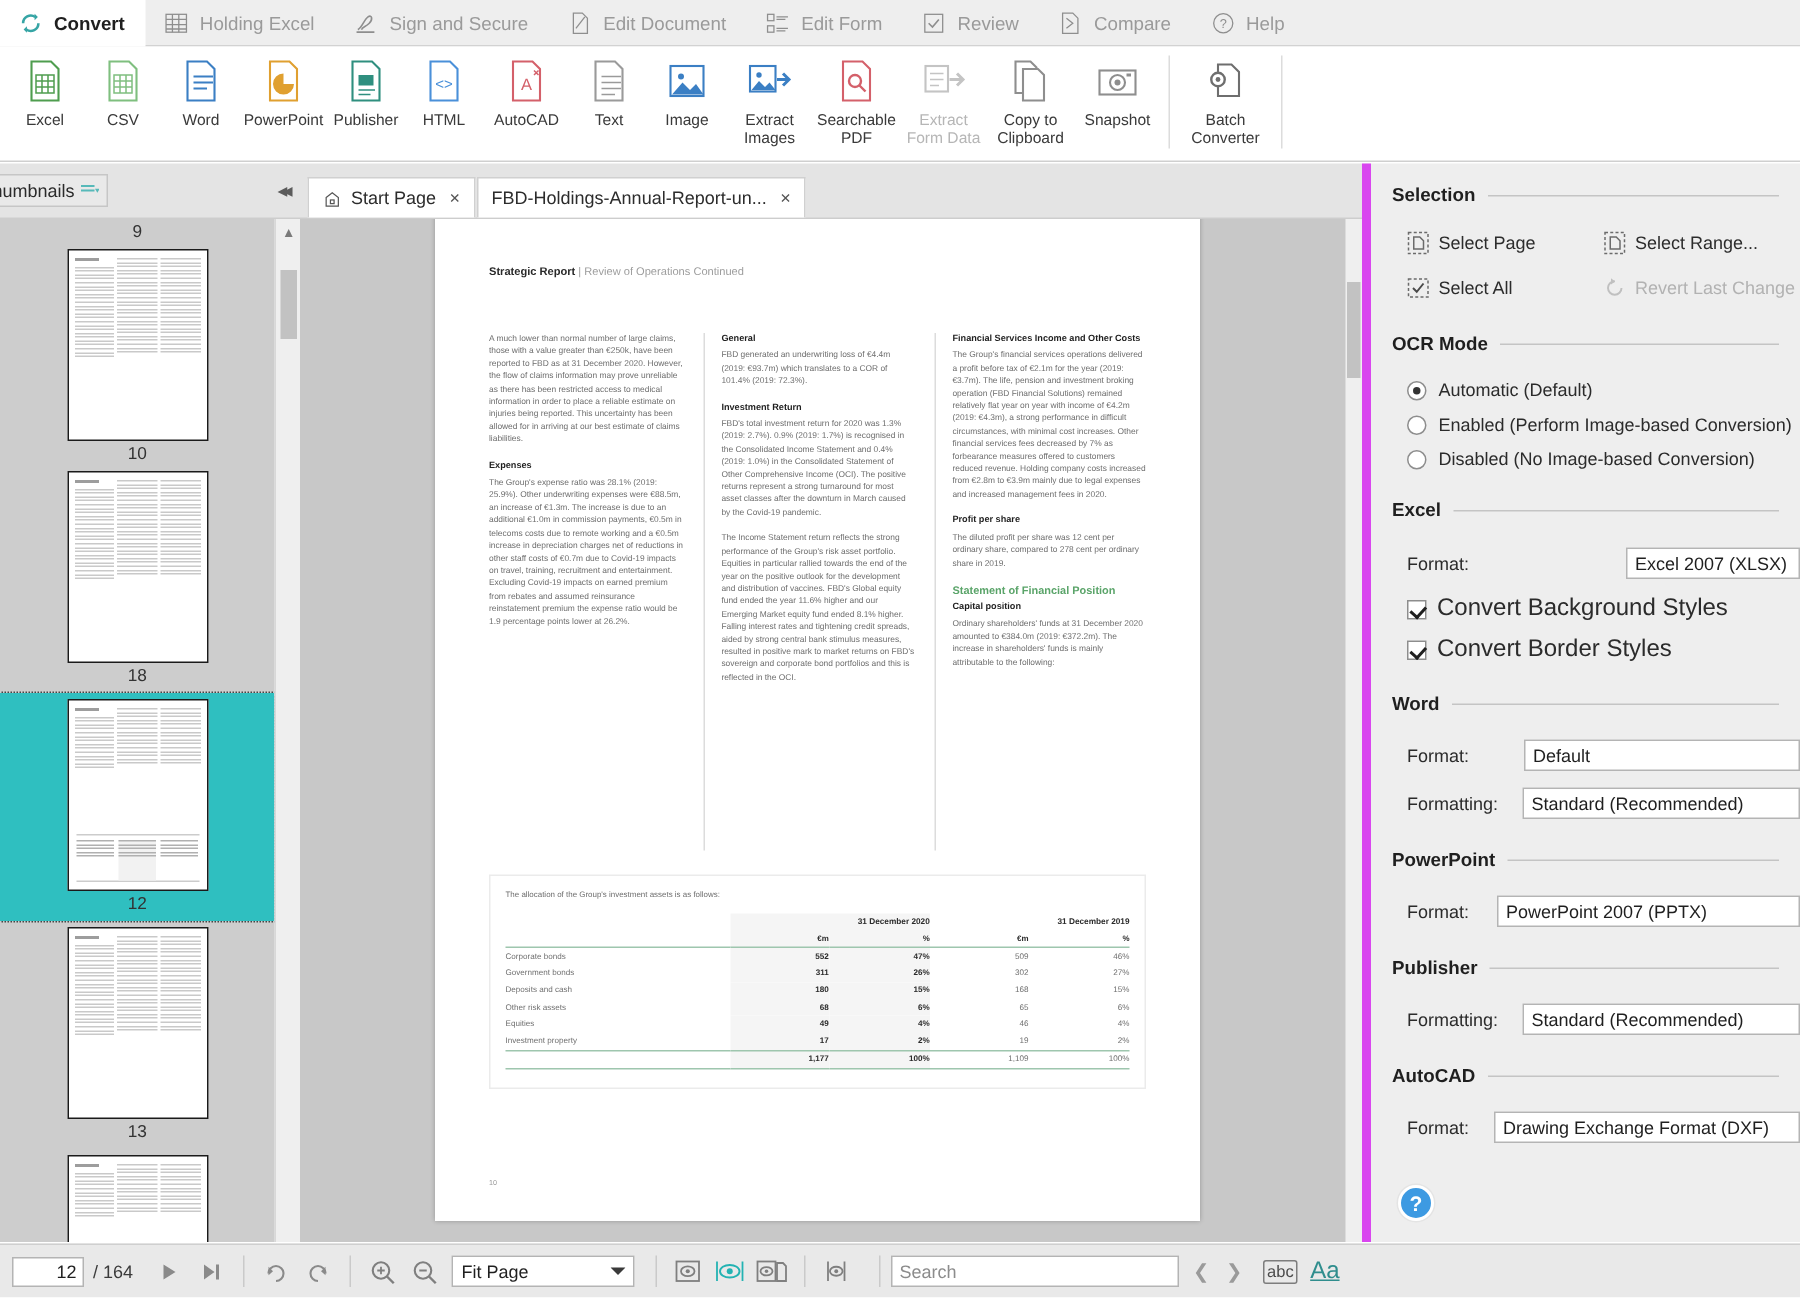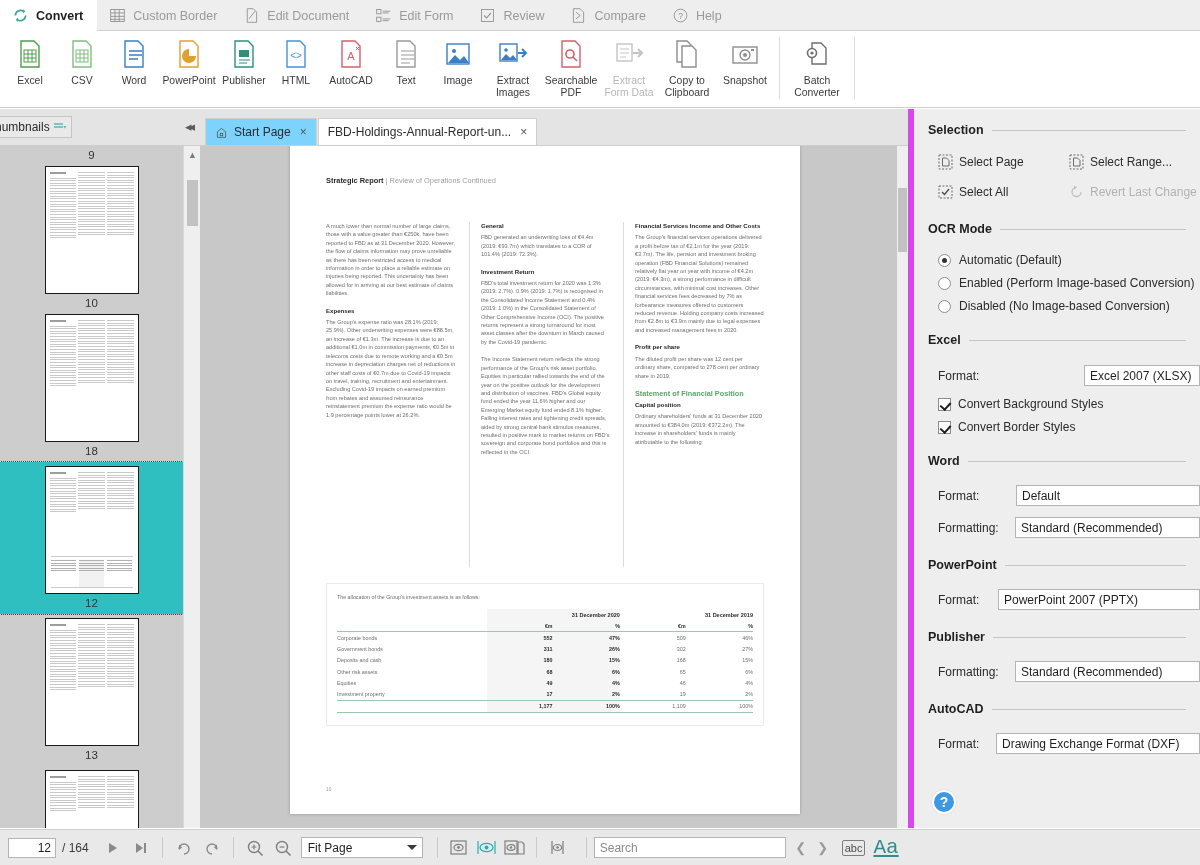--- a/index.html
+++ b/index.html
@@ -101,21 +101,21 @@
 
   
   .doc-tabs {
     position: absolute; top: 109px; left: 200px; width: 708px; height: 37px;
     background: #e4e4e4; border-bottom: 1px solid #cdcdcd;
     display: flex; align-items: flex-end; padding-left: 5px;
   }
   .dtab {
     height: 27px; display: flex; align-items: center; gap: 6px;
     padding: 0 9px 0 9px; font-size: 12px; color: #2c2c2c;
-    background: #7dd3fc; border: 1px solid #d0d0d0; border-bottom: none;
+    background: #ffffff; border: 1px solid #d0d0d0; border-bottom: none;
     margin-right: 1px; white-space: nowrap;
   }
   .dtab.active { background: #ffffff; }
   .dtab .dclose { color: #555; font-size: 12px; margin-left: 3px; }
 
   
   .doc-area {
     position: absolute; top: 146px; left: 200px; width: 708px; height: 682px;
     background: #c8c8c8; overflow: hidden;
   }
@@ -187,21 +187,21 @@
     content: ''; position: absolute; left: 3px; top: 3px;
     width: 5px; height: 5px; border-radius: 50%; background: #333;
   }
   .fld-row { display: flex; align-items: center; padding-left: 24px; font-size: 12px; color: #2b2b2b; }
   .fld-label { width: 46px; flex: none; }
   .fld-label.w70 { width: 70px; }
   .fld-input {
     height: 21px; background: #ffffff; border: 1px solid #b4b4b4;
     display: flex; align-items: center; padding-left: 5px; font-size: 12px; color: #1f1f1f;
   }
-  .chk-row { display: flex; align-items: center; gap: 7px; padding-left: 24px; font-size: 12px; color: #2b2b2b; }
+  .chk-row { display: flex; align-items: center; gap: 7px; padding-left: 24px; font-size: 16px; color: #2b2b2b; }
   .chk {
     width: 13px; height: 13px; border: 1px solid #8d8d8d; background: #fff;
     flex: none; position: relative;
   }
   .chk.on::after {
     content: ''; position: absolute; left: 3px; top: 1px; width: 5px; height: 8px;
     border: solid #1f1f1f; border-width: 0 2px 2px 0; transform: rotate(42deg);
   }
   .help-btn {
     position: absolute; left: 18px; bottom: 14px;
@@ -233,21 +233,21 @@
   .search-box {
     width: 192px; height: 21px; background: #fff; border: 1px solid #b4b4b4;
     display: flex; align-items: center; padding-left: 5px;
     font-size: 12px; color: #8c8c8c;
   }
   .nav-arrow { width: 22px; height: 22px; display:flex; align-items:center; justify-content:center; color:#9a9a9a; font-size: 13px; }
   .abc-box {
     border: 1px solid #7d7d7d; font-size: 11px; color: #4b4b4b;
     padding: 0 2px; height: 16px; line-height: 15px; border-radius: 2px;
   }
-  .aa-btn { font-size: 21px; color: #2f8d8d; text-decoration: underline; margin-left: 8px; font-family: Liberation Mono, monospace; }
+  .aa-btn { font-size: 16px; color: #2f8d8d; text-decoration: underline; margin-left: 8px; }
 </style>
 </head>
 <body>
 
 <div id="app">
 
   <div class="ribbon-tabs">
     <div class="rtab active">
       <svg class="ticon" viewBox="0 0 20 20">
         <path d="M4 10a6 6 0 0 1 9.5-4.9" fill="none" stroke="#36a5a5" stroke-width="2"></path>
@@ -255,21 +255,28 @@
         <path d="M13 2.5l2.6 2.6L13 7.7z" fill="#36a5a5"></path>
           <path d="M7 17.5l-2.6-2.6L7 12.3z" fill="#36a5a5"></path>
       </svg>
       <span>Convert</span>
     </div>
     <div class="rtab">
       <svg class="ticon" viewBox="0 0 20 20">
         <rect x="2" y="3" width="16" height="14" fill="none" stroke="#8e8e8e"></rect>
         <path d="M2 7h16M2 11h16M2 14.5h16M7 3v14M12 3v14" stroke="#8e8e8e" fill="none"></path>
       </svg>
-      <span>Custom Border</span>
+      <span>Holding Excel</span>
+    </div>
+    <div class="rtab">
+      <svg class="ticon" viewBox="0 0 20 20">
+        <path d="M3 15c3-1 5-8 8-10s4 2 1 5-6 3-6 5" fill="none" stroke="#8e8e8e" stroke-width="1.3"></path>
+        <path d="M2 17h14" stroke="#8e8e8e" stroke-width="1.3"></path>
+      </svg>
+      <span>Sign and Secure</span>
     </div>
     <div class="rtab">
       <svg class="ticon" viewBox="0 0 20 20">
         <path d="M5 2h7l4 4v12H5z" fill="none" stroke="#8e8e8e"></path>
         <path d="M7 14L14 5" stroke="#8e8e8e"></path>
       </svg>
       <span>Edit Document</span>
     </div>
     <div class="rtab">
       <svg class="ticon" viewBox="0 0 20 20">

